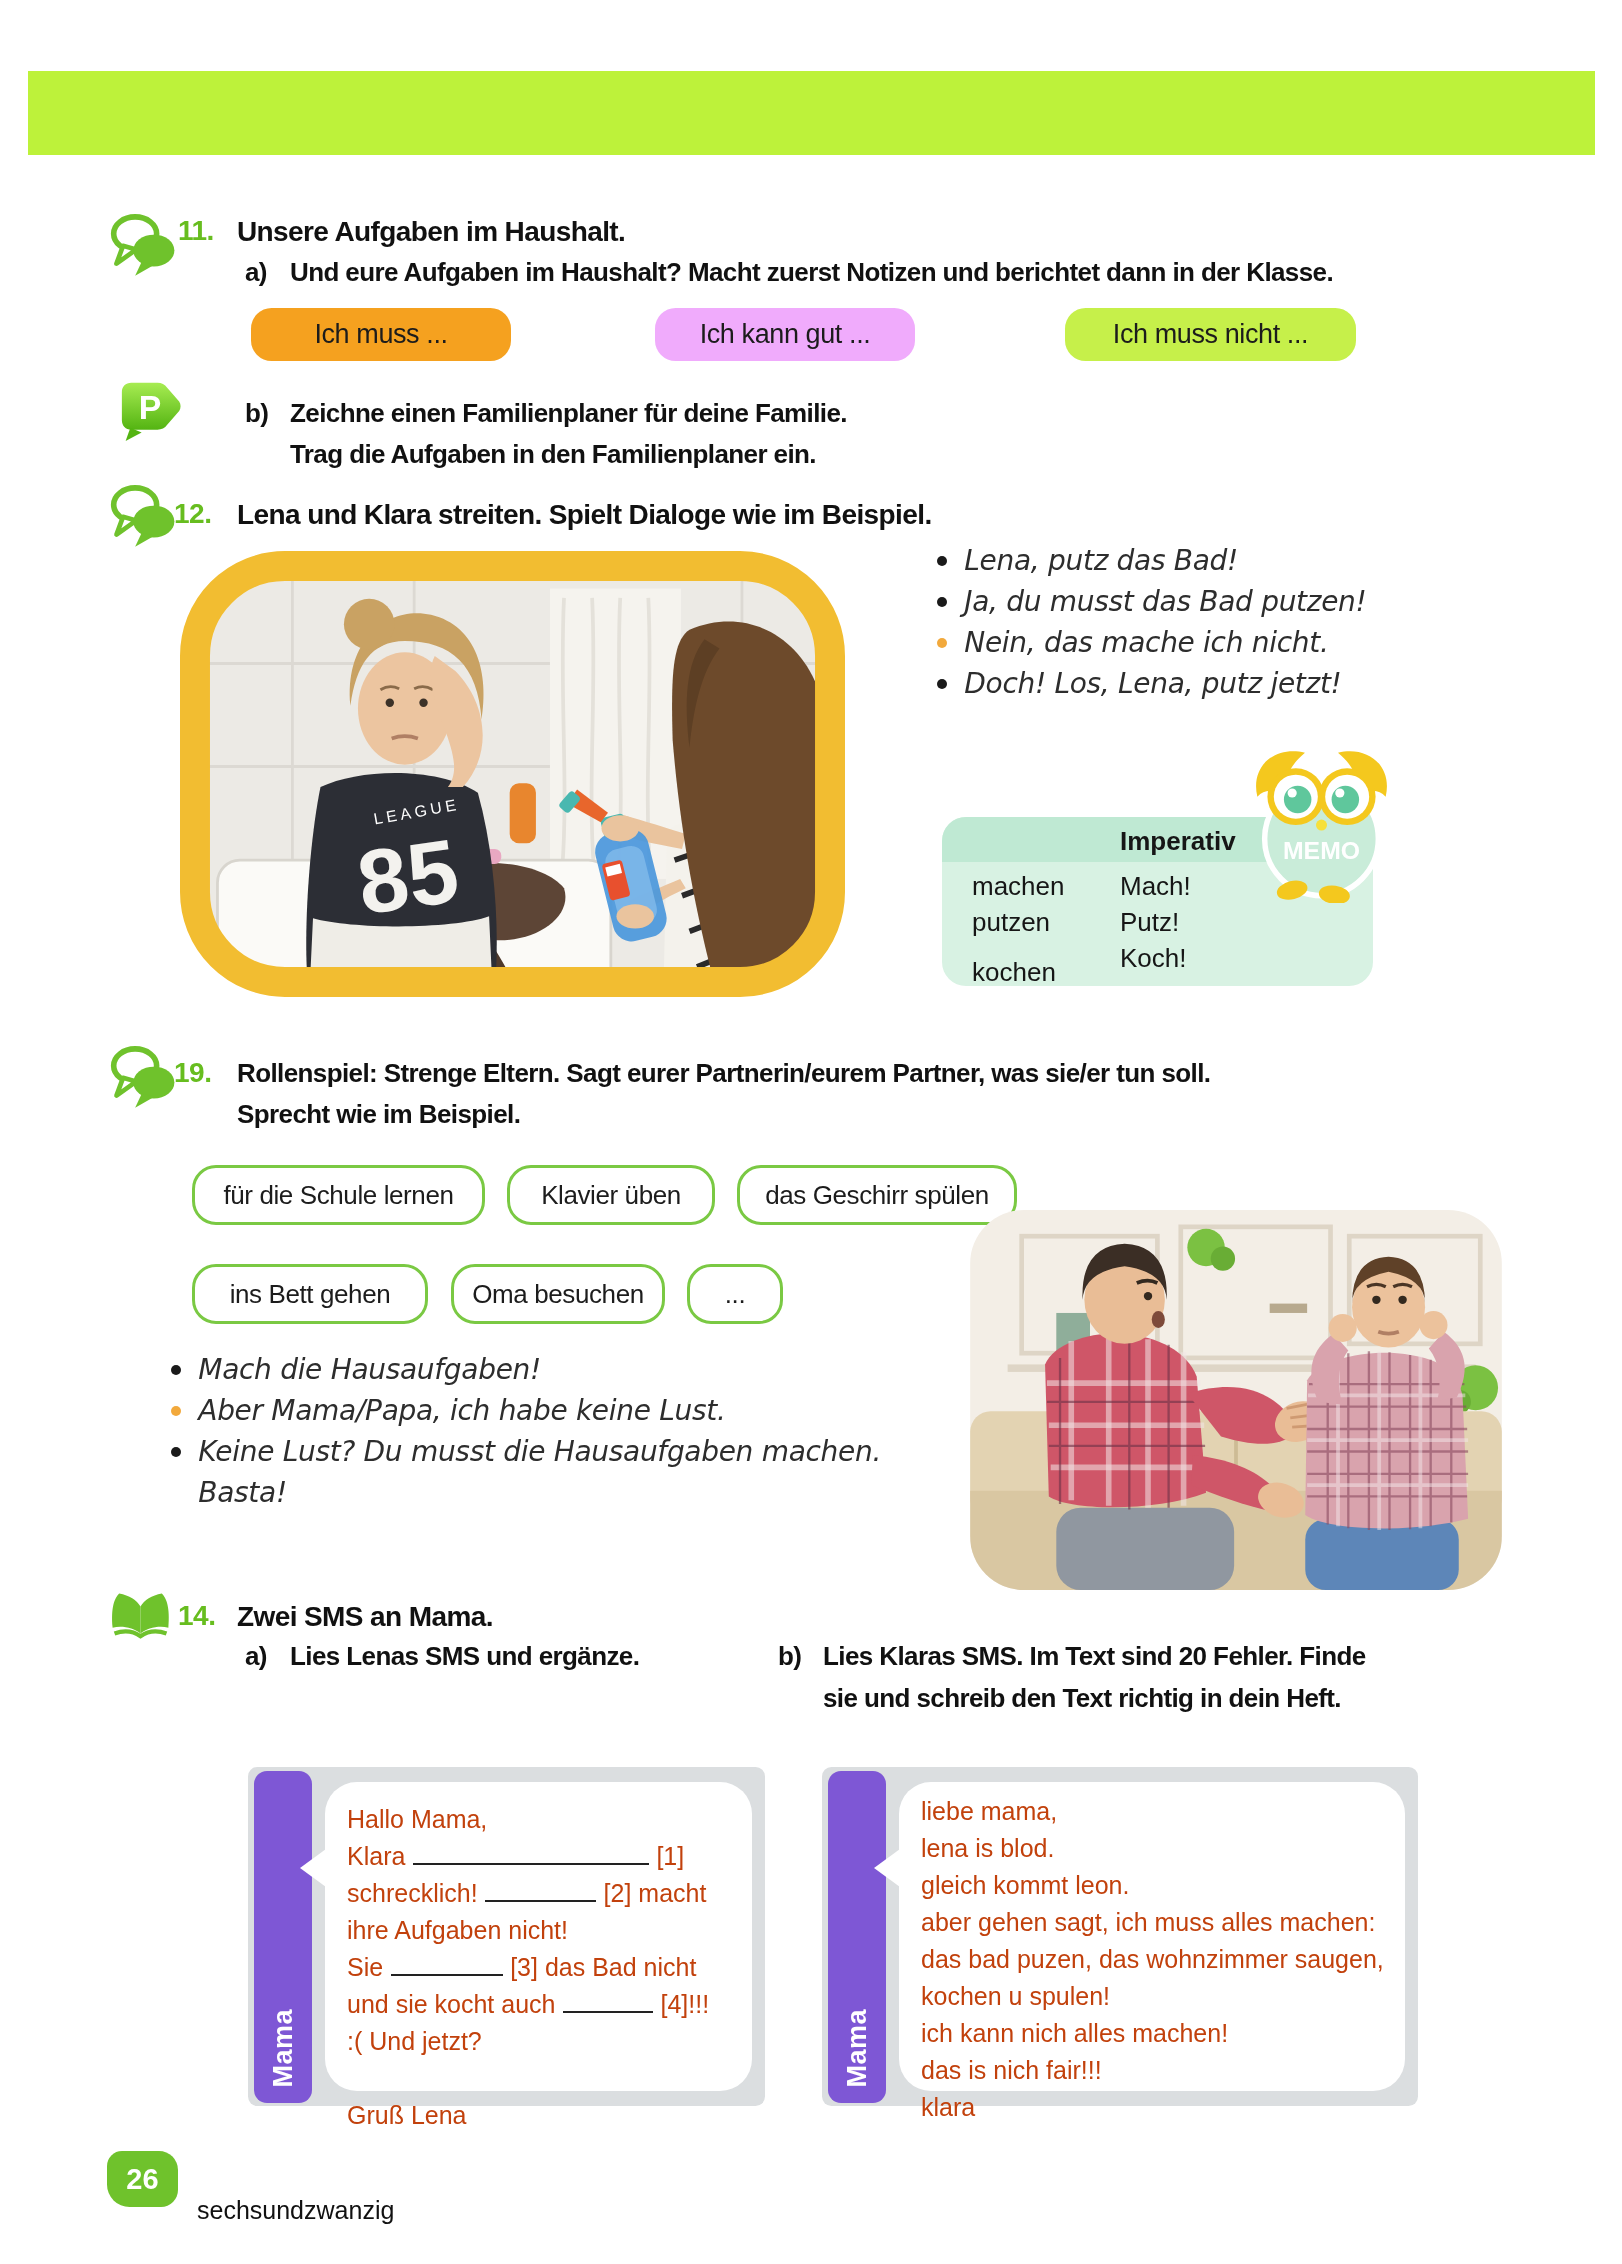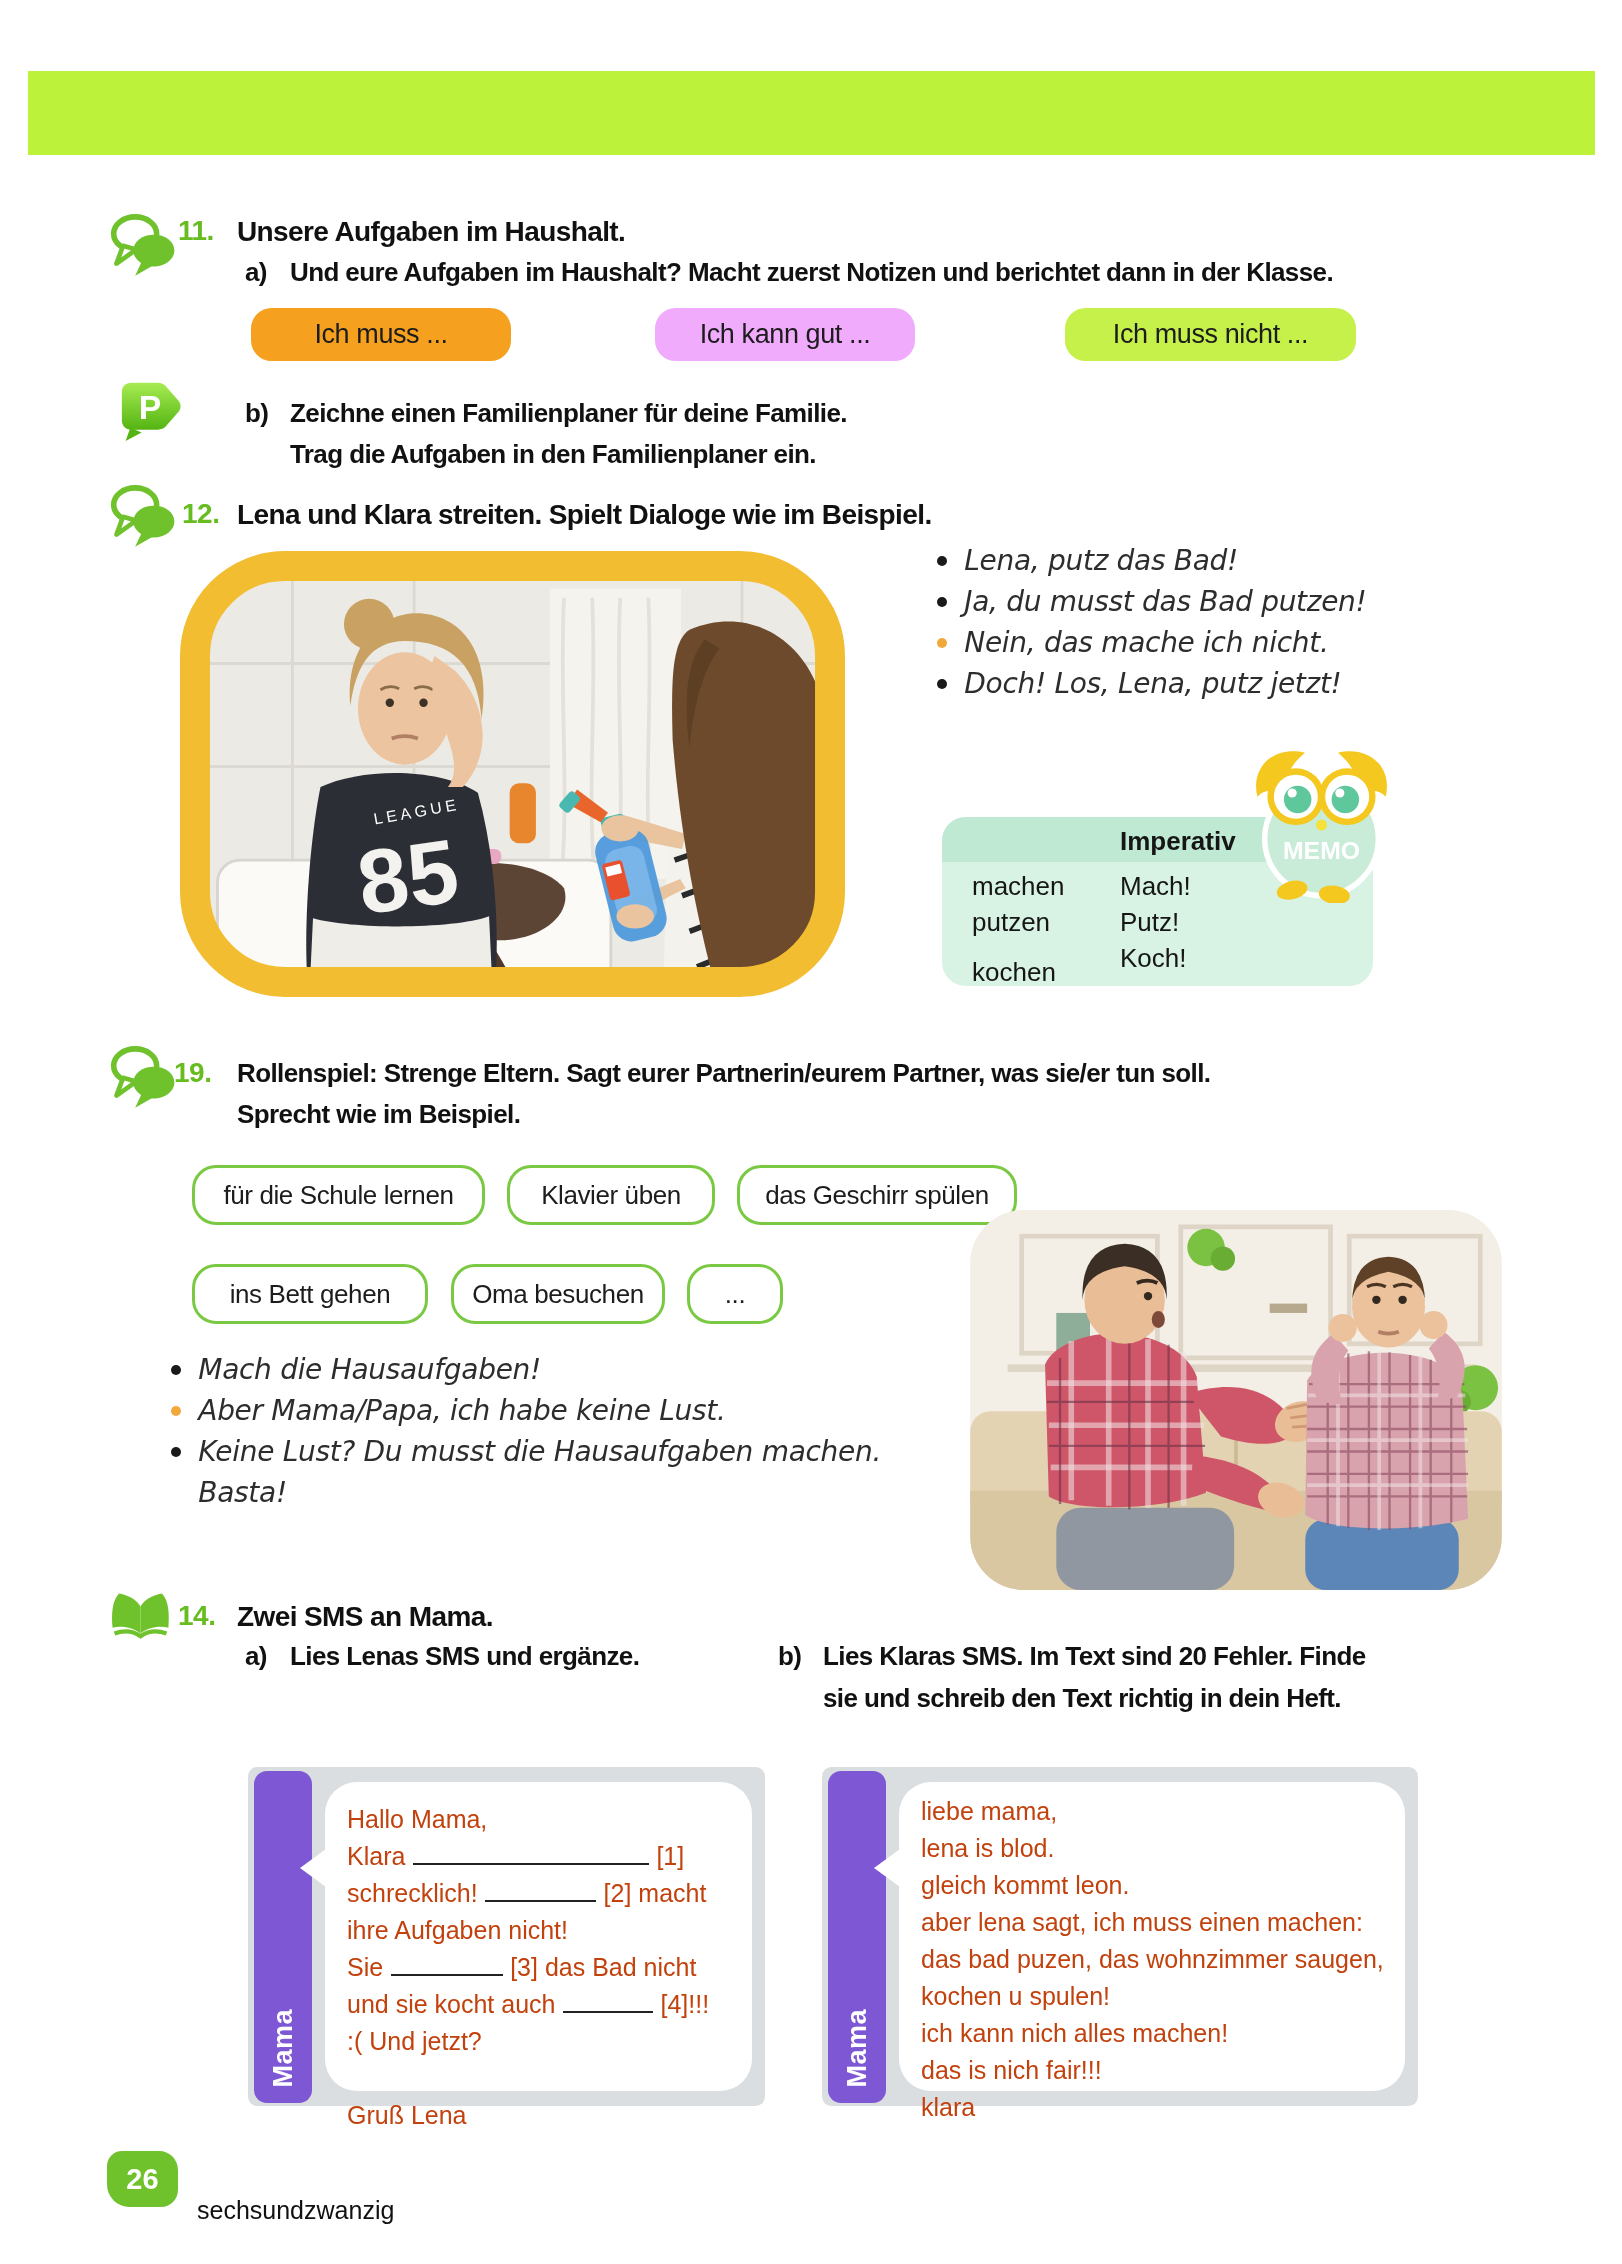--- a/index.html
+++ b/index.html
@@ -88,21 +88,21 @@
   <span class="abs h" style="left:290px;top:439px;">Trag die Aufgaben in den Familienplaner ein.</span>
 
   <span class="abs" style="left:109px;top:483px;">
     <svg width="71" height="64" viewBox="0 0 76 68">
       <ellipse cx="28" cy="23" rx="23" ry="18" fill="#fff" stroke="#6fc22c" stroke-width="6"></ellipse>
       <path d="M15 36 L8 55 L29 40 Z" fill="#fff" stroke="#6fc22c" stroke-width="5" stroke-linejoin="round"></path>
       <ellipse cx="48" cy="41" rx="22" ry="17" fill="#6fc22c"></ellipse>
       <path d="M35 53 L28 68 L49 56 Z" fill="#6fc22c"></path>
     </svg>
   </span>
-  <span class="abs num" style="left:174px;top:498px;margin-left:8px;">12.</span>
+  <span class="abs num" style="left:174px;top:498px;">12.</span>
   <span class="abs h" style="left:237px;top:499px;font-size:28px;">Lena und Klara streiten. Spielt Dialoge wie im Beispiel.</span>
 
   <div class="abs" style="left:180px;top:551px;">
     <svg width="665" height="446" viewBox="0 0 710 476">
       <defs>
         <clipPath id="ph1">
             <rect x="30" y="30" width="650" height="416" rx="82"></rect>
           </clipPath>
       </defs>
       <g clip-path="url(#ph1)">
@@ -346,21 +346,21 @@
   <div class="abs sms-outer" style="left:822px;top:1767px;width:596px;height:339px;">
     <div class="sms-purple">
       <span class="mama">Mama</span>
     </div>
     <div class="sms-bubble" style="left:77px;top:15px;width:506px;height:309px;"></div>
     <div class="sms-tail" style="left:52px;top:82px;"></div>
     <div class="abs sms-text" style="left:99px;top:26px;">
       <div><span>liebe mama,</span></div>
       <div><span>lena is blod.</span></div>
       <div><span>gleich kommt leon.</span></div>
-      <div><span>aber lena sagt, ich muss einen machen:</span></div>
+      <div><span>aber gehen sagt, ich muss alles machen:</span></div>
       <div><span>das bad puzen, das wohnzimmer saugen,</span></div>
       <div><span>kochen u spulen!</span></div>
       <div><span>ich kann nich alles machen!</span></div>
       <div><span>das is nich fair!!!</span></div>
       <div><span>klara</span></div>
     </div>
   </div>
 
   <div class="abs" style="left:107px;top:2151px;width:71px;height:56px;background:#6fc22c;
               border-radius:15px 19px 17px 22.5px;display:flex;align-items:center;justify-content:center;">

